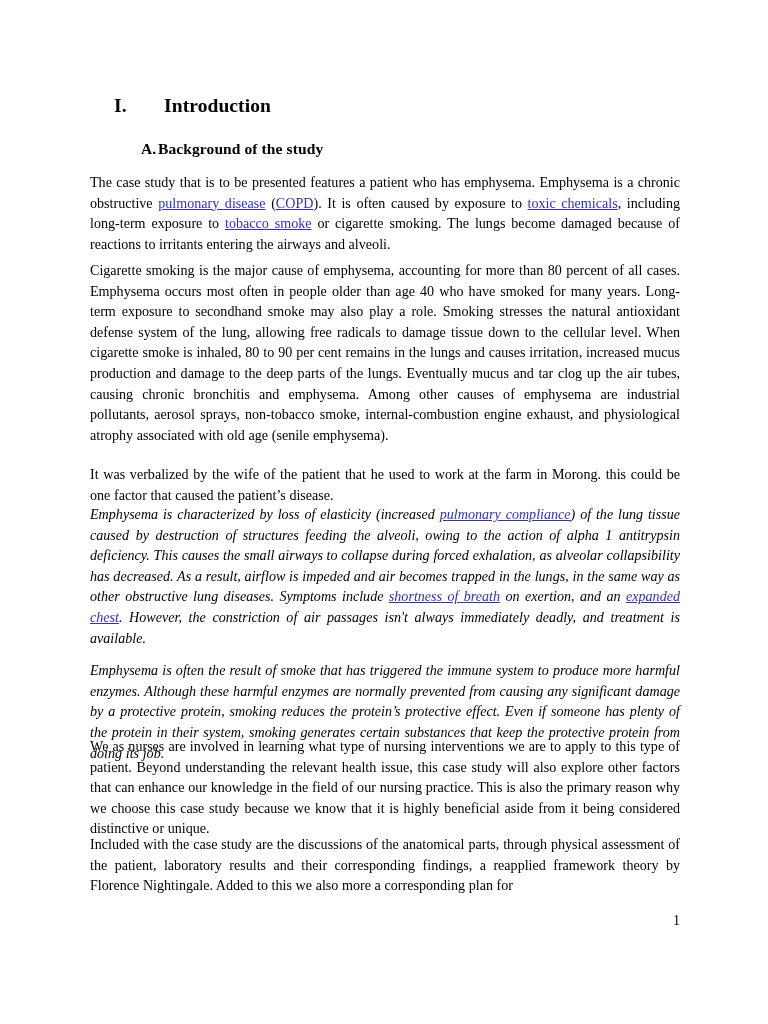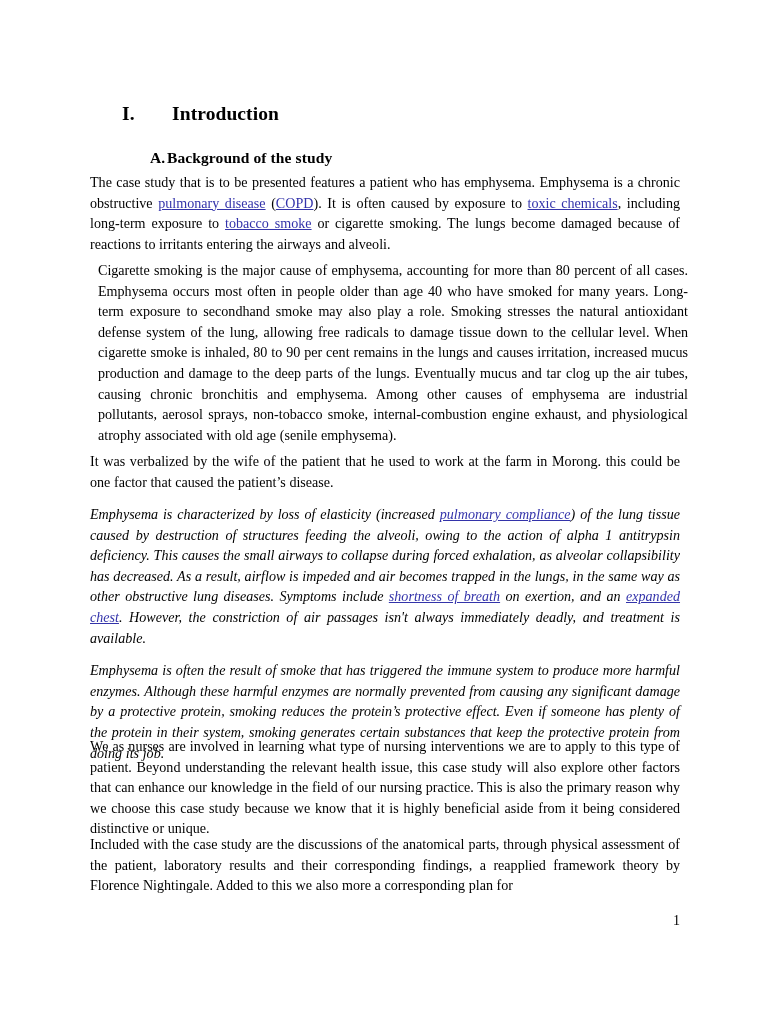--- a/index.html
+++ b/index.html
@@ -22,39 +22,39 @@
   }
   .content {
     position: absolute;
     left: 90px;
     top: 0;
     width: 590px;
   }
 
   
   .h-roman {
-    margin: 12px;
+    margin: 4px;
     padding: 0;
     position: absolute;
     left: 20px;
     top: 90px;
     width: 560px;
     font-family: "Liberation Serif", "DejaVu Serif", serif;
     font-weight: bold;
     font-size: 19.5px;
     line-height: 24px;
     letter-spacing: 0.1px;
     white-space: nowrap;
   }
   .h-roman .num {
     display: inline-block;
     width: 50px;
   }
   .h-alpha {
-    margin: 12px;
+    margin: 3px;
     padding: 0;
     position: absolute;
     left: 48px;
     top: 135px;
     width: 540px;
     font-family: "Liberation Serif", "DejaVu Serif", serif;
     font-weight: bold;
     font-size: 15.5px;
     line-height: 21px;
     letter-spacing: 0.1px;
@@ -111,25 +111,25 @@
   <div class="content">
 
     <h1 class="h-roman"><span class="num">I.</span><span>Introduction</span></h1>
 
     <h2 class="h-alpha"><span class="num">A.</span><span>Background of the study</span></h2>
 
     <div class="body-block" style="top:172px;">
       <p class="para"><span>The case study that is to be presented features a patient who has emphysema. Emphysema is a chronic obstructive </span><a class="link">pulmonary disease</a><span> (</span><a class="link">COPD</a><span>). It is often caused by exposure to </span><a class="link">toxic chemicals</a><span>, including long-term exposure to </span><a class="link">tobacco smoke</a><span> or cigarette smoking.  The lungs become damaged because of reactions to irritants entering the airways and alveoli.</span></p>
     </div>
 
-    <div class="body-block" style="top:260px;margin-left:8px;">
+    <div class="body-block" style="top:260px;">
       <p class="para">Cigarette smoking is the major cause of emphysema, accounting for more than 80 percent of all cases. Emphysema occurs most often in people older than age 40 who have smoked for many years. Long-term exposure to secondhand smoke may also play a role. Smoking stresses the natural antioxidant defense system of the lung, allowing free radicals to damage tissue down to the cellular level. When cigarette smoke is inhaled, 80 to 90 per cent remains in the lungs and causes irritation, increased mucus production and damage to the deep parts of the lungs. Eventually mucus and tar clog up the air tubes, causing chronic bronchitis and emphysema. Among other causes of emphysema are industrial pollutants, aerosol sprays, non-tobacco smoke, internal-combustion engine exhaust, and physiological atrophy associated with old age (senile emphysema).</p>
     </div>
 
-    <div class="body-block" style="top:451px;">
+    <div class="body-block" style="top:464px;">
       <p class="para">It was verbalized by the wife of the patient that he used to work at the farm in Morong. this could be one factor that caused the patient’s disease.</p>
     </div>
 
     <div class="body-block" style="top:504px;font-style:italic;">
       <p class="para"><span>Emphysema is characterized by loss of elasticity (increased </span><a class="link">pulmonary compliance</a><span>) of the lung tissue caused by destruction of structures feeding the alveoli, owing to the action of alpha 1 antitrypsin deficiency. This causes the small airways to collapse during forced exhalation, as alveolar collapsibility has decreased. As a result, airflow is impeded and air becomes trapped in the lungs, in the same way as other obstructive lung diseases. Symptoms include </span><a class="link">shortness of breath</a><span> on exertion, and an </span><a class="link">expanded chest</a><span>. However, the constriction of air passages isn't always immediately deadly, and treatment is available.</span></p>
       <p class="para">Emphysema is often the result of smoke that has triggered the immune system to produce more harmful enzymes. Although these harmful enzymes are normally prevented from causing any significant damage by a protective protein, smoking reduces the protein’s protective effect. Even if someone has plenty of the protein in their system, smoking generates certain substances that keep the protective protein from doing its job.</p>
     </div>
 
     <div class="body-block" style="top:736px;font-family:Liberation Serif, serif;">
       <p class="para">We as nurses are involved in learning what type of nursing interventions we are to apply to this type of patient. Beyond understanding the relevant health issue, this case study will also explore other factors that can enhance our knowledge in the field of our nursing practice. This is also the primary reason why we choose this case study because we know that it is highly beneficial aside from it being considered distinctive or unique.</p>

